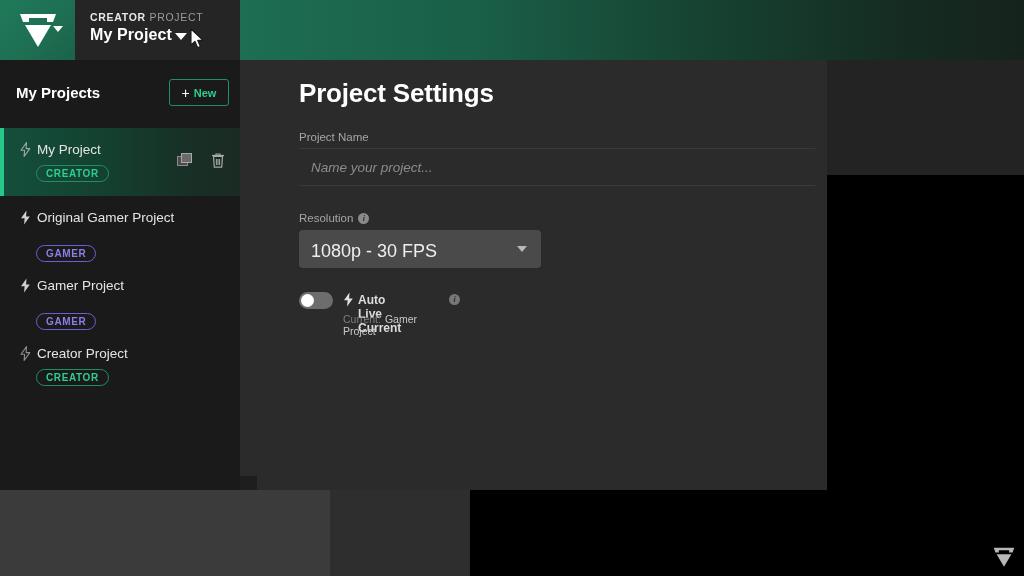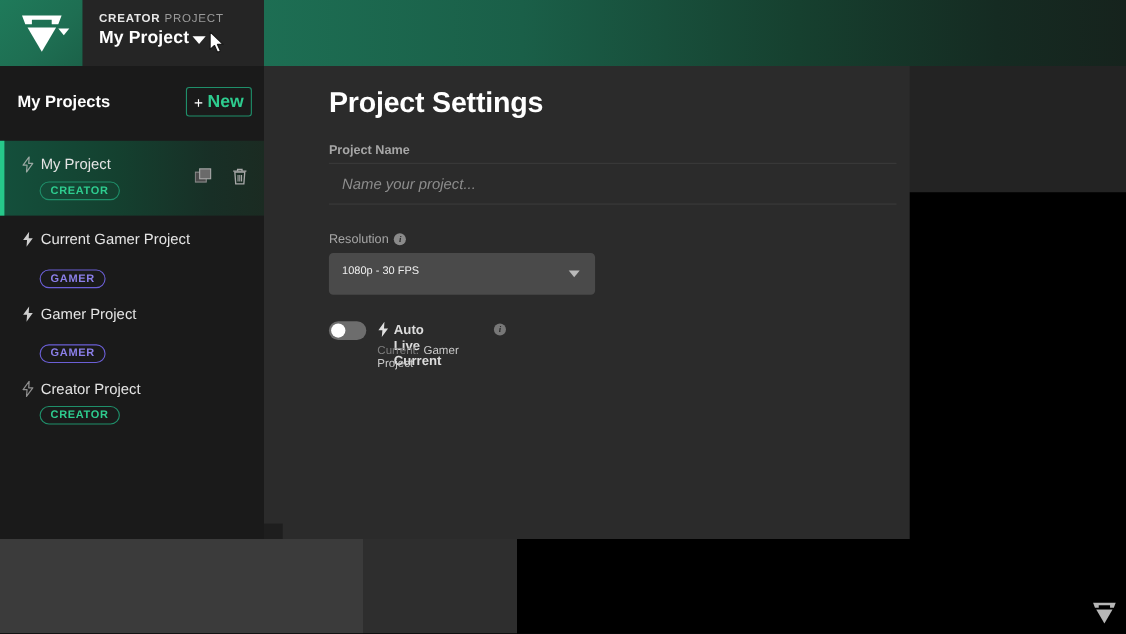--- a/index.html
+++ b/index.html
@@ -95,21 +95,21 @@
     font-size:15px; font-weight:bold; color:#ffffff;
   }
   .new-btn {
     position:absolute; left:169px; top:19px;
     width:60px; height:27px;
     border:1px solid #1f8f6a; border-radius:3px;
     background:transparent; cursor:pointer;
     display:flex; align-items:center; justify-content:center; gap:4px;
   }
   .new-plus { color:#ffffff; font-size:14px; line-height:1; }
-  .new-label { color:#2ecc8f; font-size:16px; font-weight:bold; }
+  .new-label { color:#2ecc8f; font-size:11px; font-weight:bold; }
 
   .proj-list { position:relative; }
   .proj-row {
     position:relative; height:68px; cursor:pointer;
   }
   .proj-row.selected {
     background:linear-gradient(90deg,#14503c 0%,#14402f 45%,#182f26 80%,#1b2b22 100%);
   }
   .proj-row.selected::before {
     content:""; position:absolute; left:0; top:0; width:4px; height:100%;
@@ -138,21 +138,21 @@
     position:absolute; left:257px; top:60px; width:570px; height:430px;
     background:#2b2b2b;
   }
   .page-title {
     position:absolute; left:42px; top:18px;
     font-size:26px; font-weight:bold; color:#ffffff; letter-spacing:-.2px;
   }
   .field-label {
     position:absolute; font-size:11.5px; color:#a6a6a6;
   }
-  .name-label { left:42px; top:71px;font-weight:bold; }
+  .name-label { left:42px; top:71px; }
   .name-input {
     position:absolute; left:42px; top:88px; width:516px; height:38px;
     background:transparent;
     border:none; border-top:1px solid #3a3a3a; border-bottom:1px solid #3a3a3a;
     color:#e0e0e0; font-size:13.5px; font-style:italic;
     padding:0 12px; font-family:"Liberation Sans", sans-serif;
   }
   .name-input::placeholder { color:#8c8c8c; font-style:italic; }
 
   .res-label { left:42px; top:152px; }
@@ -160,21 +160,21 @@
     display:inline-block; width:11px; height:11px; border-radius:50%;
     background:#8a8a8a; color:#2b2b2b; font-size:8px; font-weight:bold;
     text-align:center; line-height:11px; margin-left:5px;
     vertical-align:middle; font-style:italic; font-family:"Liberation Serif",serif;
   }
   .res-select {
     position:absolute; left:42px; top:170px; width:242px; height:38px;
     background:#4a4a4a; border-radius:4px; cursor:pointer;
   }
   .res-value {
-    position:absolute; left:12px; top:11px; font-size:10px; color:#eeeeee;
+    position:absolute; left:12px; top:11px; font-size:18px; color:#eeeeee;
   }
   .res-caret {
     position:absolute; right:14px; top:16px;
     width:0;height:0;border-left:5px solid transparent;border-right:5px solid transparent;
     border-top:6px solid #b9b9b9;
   }
 
   .toggle-row { position:absolute; left:42px; top:232px; }
   .toggle {
     position:absolute; left:0; top:0; width:34px; height:17px;
@@ -266,21 +266,21 @@
             <path d="M3.5 4.5 H12.5 L11.7 15.2 H4.3 Z" fill="none" stroke="#a8a8a8" stroke-width="1.2"></path>
             <path d="M6.4 7 V13 M8 7 V13 M9.6 7 V13" stroke="#a8a8a8" stroke-width="1"></path>
           </svg>
         </div>
       </div>
 
       <div class="proj-row">
         <svg class="bolt" viewBox="0 0 11 15">
           <path d="M6.5 0.6 L1 8.2 L4.6 8.2 L4.1 14.4 L9.8 6.6 L6.1 6.6 Z" fill="#cfcfcf"></path>
         </svg>
-        <div class="proj-name">Current Gamer Project</div>
+        <div class="proj-name">Original Gamer Project</div>
         <div class="badge gamer">GAMER</div>
       </div>
 
       <div class="proj-row">
         <svg class="bolt" viewBox="0 0 11 15">
           <path d="M6.5 0.6 L1 8.2 L4.6 8.2 L4.1 14.4 L9.8 6.6 L6.1 6.6 Z" fill="#cfcfcf"></path>
         </svg>
         <div class="proj-name">Gamer Project</div>
         <div class="badge gamer">GAMER</div>
       </div>

